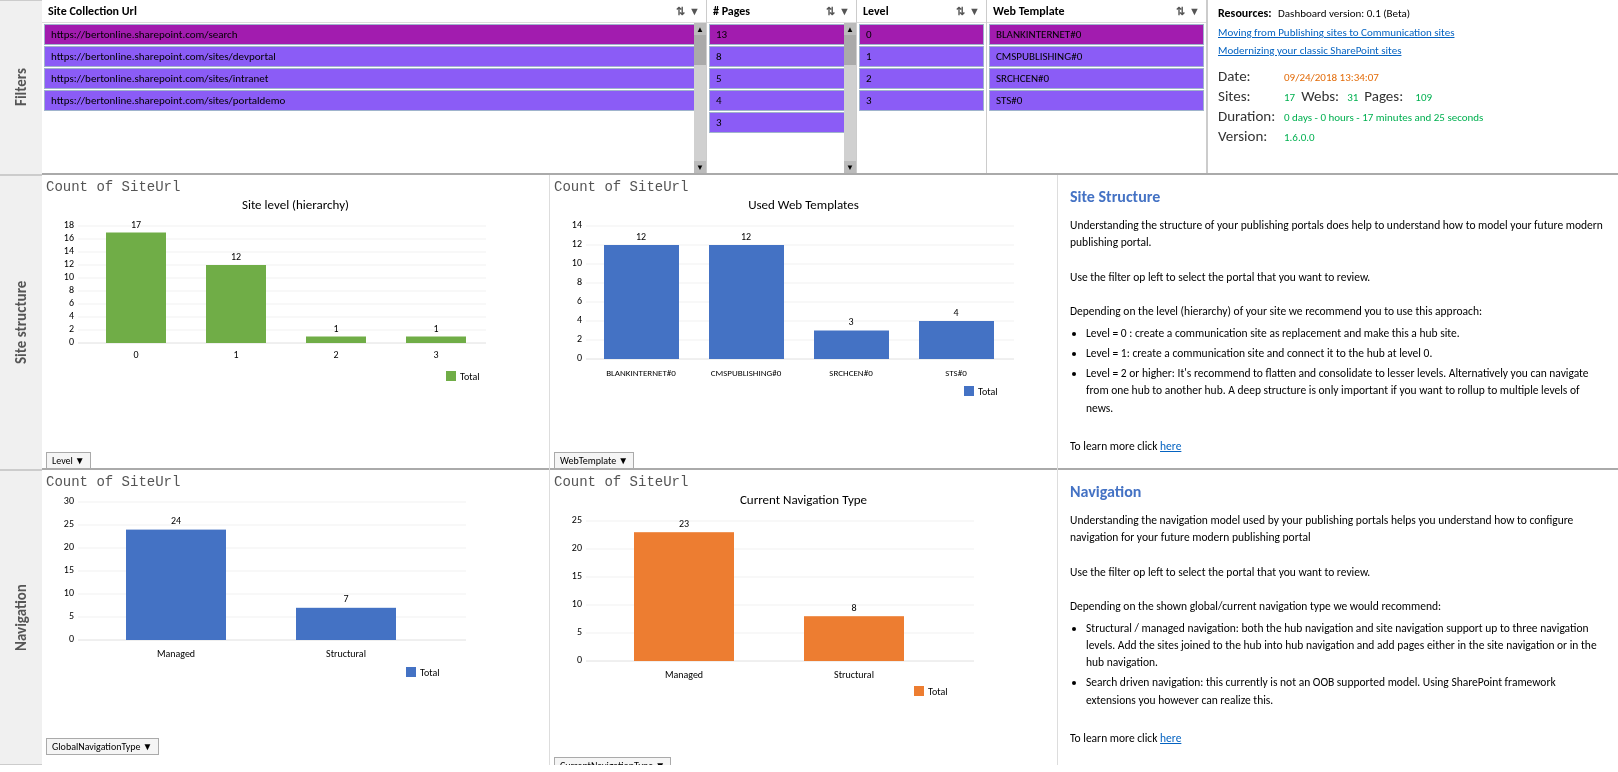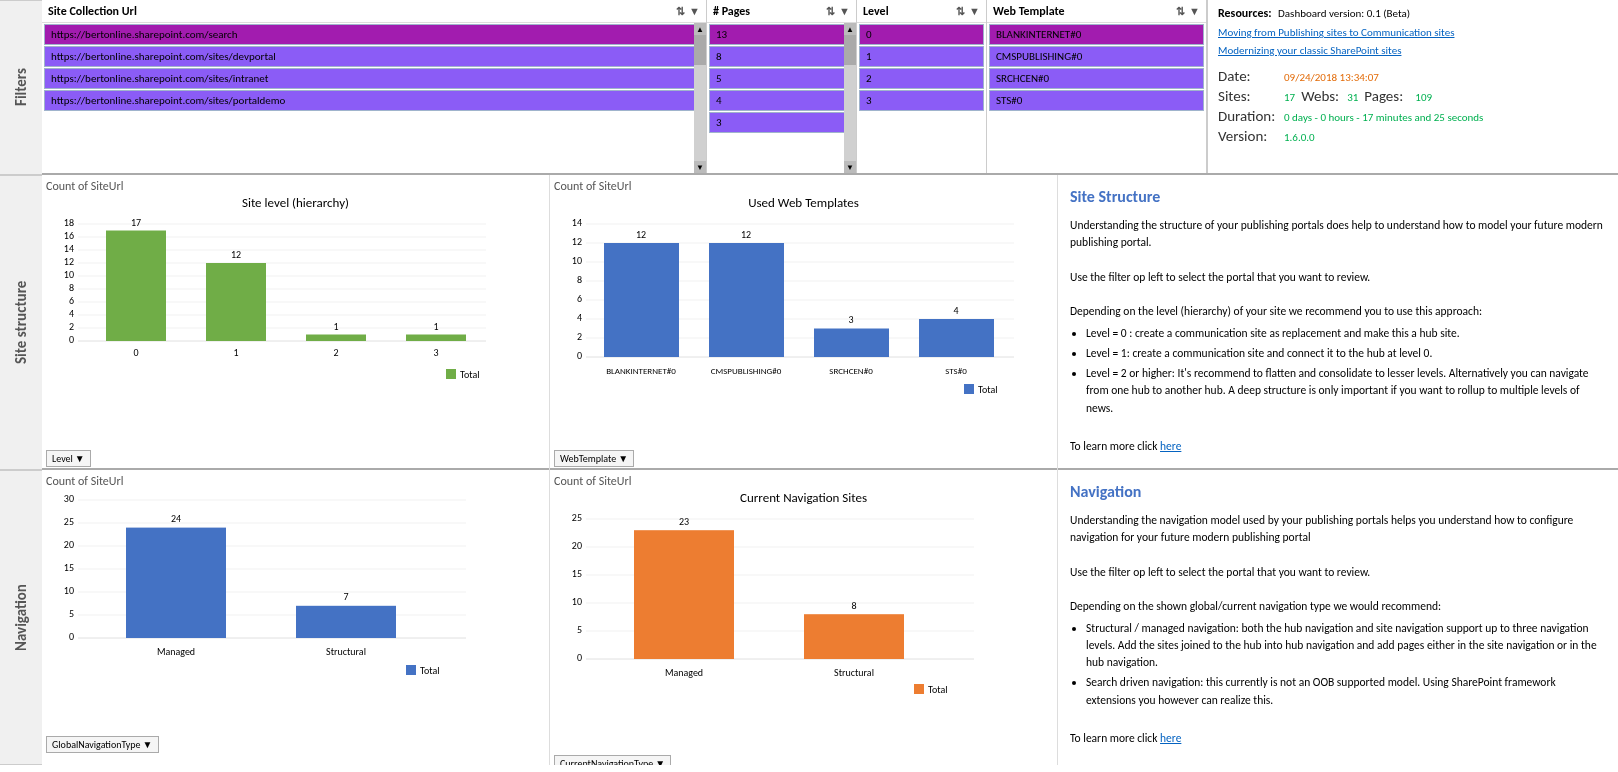--- a/index.html
+++ b/index.html
@@ -39,21 +39,21 @@
     
     .resources-section { width: 400px; padding: 6px 10px; border-left: 1px solid #ccc; font-size: 11px; }
     .resources-links a { color: #0563C1; text-decoration: underline; display: block; font-size: 11px; line-height: 1.6; }
     .scanner-summary { margin-top: 8px; }
     .scanner-summary-title { font-weight: bold; font-size: 12px; }
     .scanner-row { display: flex; gap: 6px; margin-top: 2px; align-items: baseline; }
     .scanner-label { color: #333; min-width: 60px; font-size: 15px; }
     .scanner-value { color: #E36C0A; font-size: 11px; }
     .scanner-value-green { color: #00B050; font-size: 11px; }
     .chart-panel { width: 508px; border-right: 1px solid #ddd; padding: 4px; position: relative; }
-    .count-label { font-size: 12px; color: #555; margin-bottom: 2px; }
+    .count-label { font-size: 14px; color: #555; margin-bottom: 2px; font-family: Liberation Mono, monospace; }
     .chart-title { text-align: center; font-size: 13px; margin-bottom: 4px; }
     .chart-filter-btn { display: inline-flex; align-items: center; gap: 2px; border: 1px solid #aaa; background: #f5f5f5; padding: 1px 5px; font-size: 10px; cursor: pointer; margin-top: 3px; }
     
     
     .text-panel { flex: 1; padding: 10px 12px; font-size: 11.5px; line-height: 1.5; }
     .text-panel-title { color: #4472C4; font-size: 16px; font-weight: bold; margin-bottom: 8px; }
     .text-panel ul { margin-left: 16px; margin-top: 4px; margin-bottom: 4px; }
     .text-panel li { margin-bottom: 3px; }
     .text-panel a { color: #0563C1; }
     
@@ -353,21 +353,21 @@
           <text x="374" y="184" font-size="10">Total</text>
         </svg>
         <div class="chart-filter-btn">
           <span>GlobalNavigationType</span>
           <span>▼</span>
         </div>
       </div>
 
       <div class="chart-panel" style="width:508px; height:295px; border-right:1px solid #ddd;">
         <div class="count-label">Count of SiteUrl</div>
-        <div class="chart-title">Current Navigation Sites</div>
+        <div class="chart-title">Current Navigation Type</div>
         <svg width="490" height="240">
 
           <text x="28" y="12" font-size="10" text-anchor="end">25</text>
           <text x="28" y="40" font-size="10" text-anchor="end">20</text>
           <text x="28" y="68" font-size="10" text-anchor="end">15</text>
           <text x="28" y="96" font-size="10" text-anchor="end">10</text>
           <text x="28" y="124" font-size="10" text-anchor="end">5</text>
           <text x="28" y="152" font-size="10" text-anchor="end">0</text>
           <line x1="32" y1="10" x2="420" y2="10" stroke="#e0e0e0" stroke-width="0.5"></line>
           <line x1="32" y1="38" x2="420" y2="38" stroke="#e0e0e0" stroke-width="0.5"></line>

